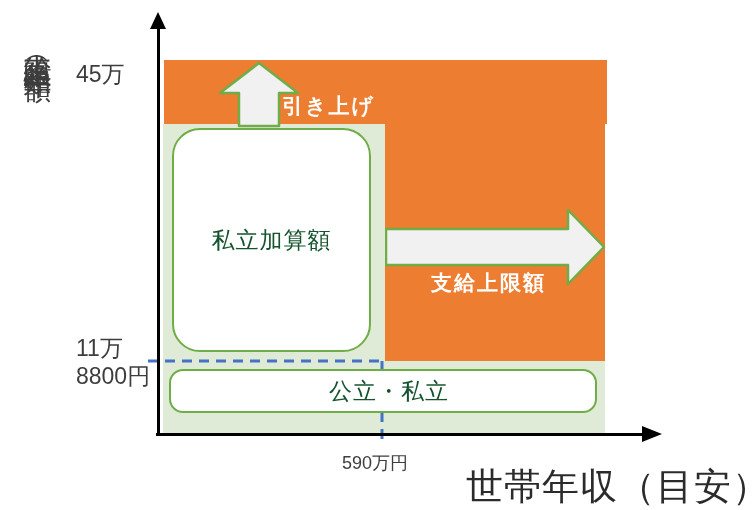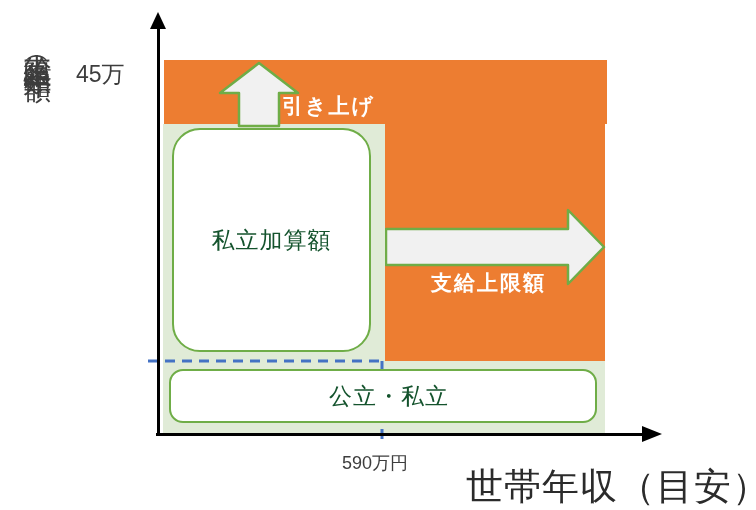--- a/index.html
+++ b/index.html
@@ -31,21 +31,21 @@
   .x-title{left:466px;top:462px;font-size:37px;letter-spacing:1px;color:#2b2b2b;z-index:4;white-space:nowrap;}
   
   .orange-top{left:164px;top:60px;width:443px;height:64px;}
   .orange-right{left:385px;top:123px;width:220px;height:238px;}
   .green-left{left:163px;top:124px;width:222px;height:238px;}
   .green-bottom{left:163px;top:361px;width:442px;height:73px;}
   
   .white-box{background:#ffffff;border:2.5px solid #6FAD47;box-sizing:border-box;z-index:3;
     display:flex;align-items:center;justify-content:center;font-size:23px;color:#14532d;letter-spacing:1px;}
   .box-private{left:172px;top:128px;width:199px;height:224px;border-radius:28px;}
-  .box-public{left:169px;top:369px;width:428px;height:54px;border-radius:14px;padding-left:12px;}
+  .box-public{left:169px;top:369px;width:428px;height:44px;border-radius:14px;padding-left:12px;}
   
   .guides{left:0;top:0;width:756px;height:510px;z-index:2;pointer-events:none;}
   
   .block-arrow{z-index:3;pointer-events:none;}
   .arrow-up-svg{left:217px;top:60px;}
   .arrow-right-svg{left:385px;top:208px;}
   
   .onorange{color:#ffffff;font-weight:bold;font-size:21px;letter-spacing:2px;z-index:4;white-space:nowrap;}
   .raise-label{left:282px;top:92px;}
   .remove-label{left:431px;top:269px;}
@@ -85,17 +85,21 @@
   <div class="abs axis-line y-axis-line"></div>
   <div class="abs y-arrowhead"></div>
   <div class="abs axis-line x-axis-line"></div>
   <div class="abs x-arrowhead"></div>
 
   <div class="abs y-title">支給上限額（年額）</div>
 
   <div class="abs y-tick y-tick-1">
     <div>45万</div>
   </div>
+  <div class="abs y-tick y-tick-3">
+    <div>11万</div>
+    <div>8800円</div>
+  </div>
 
   <div class="abs x-tick">590万円</div>
   <div class="abs x-title">世帯年収（目安）</div>
 
 </div>
 
 </body></html>

